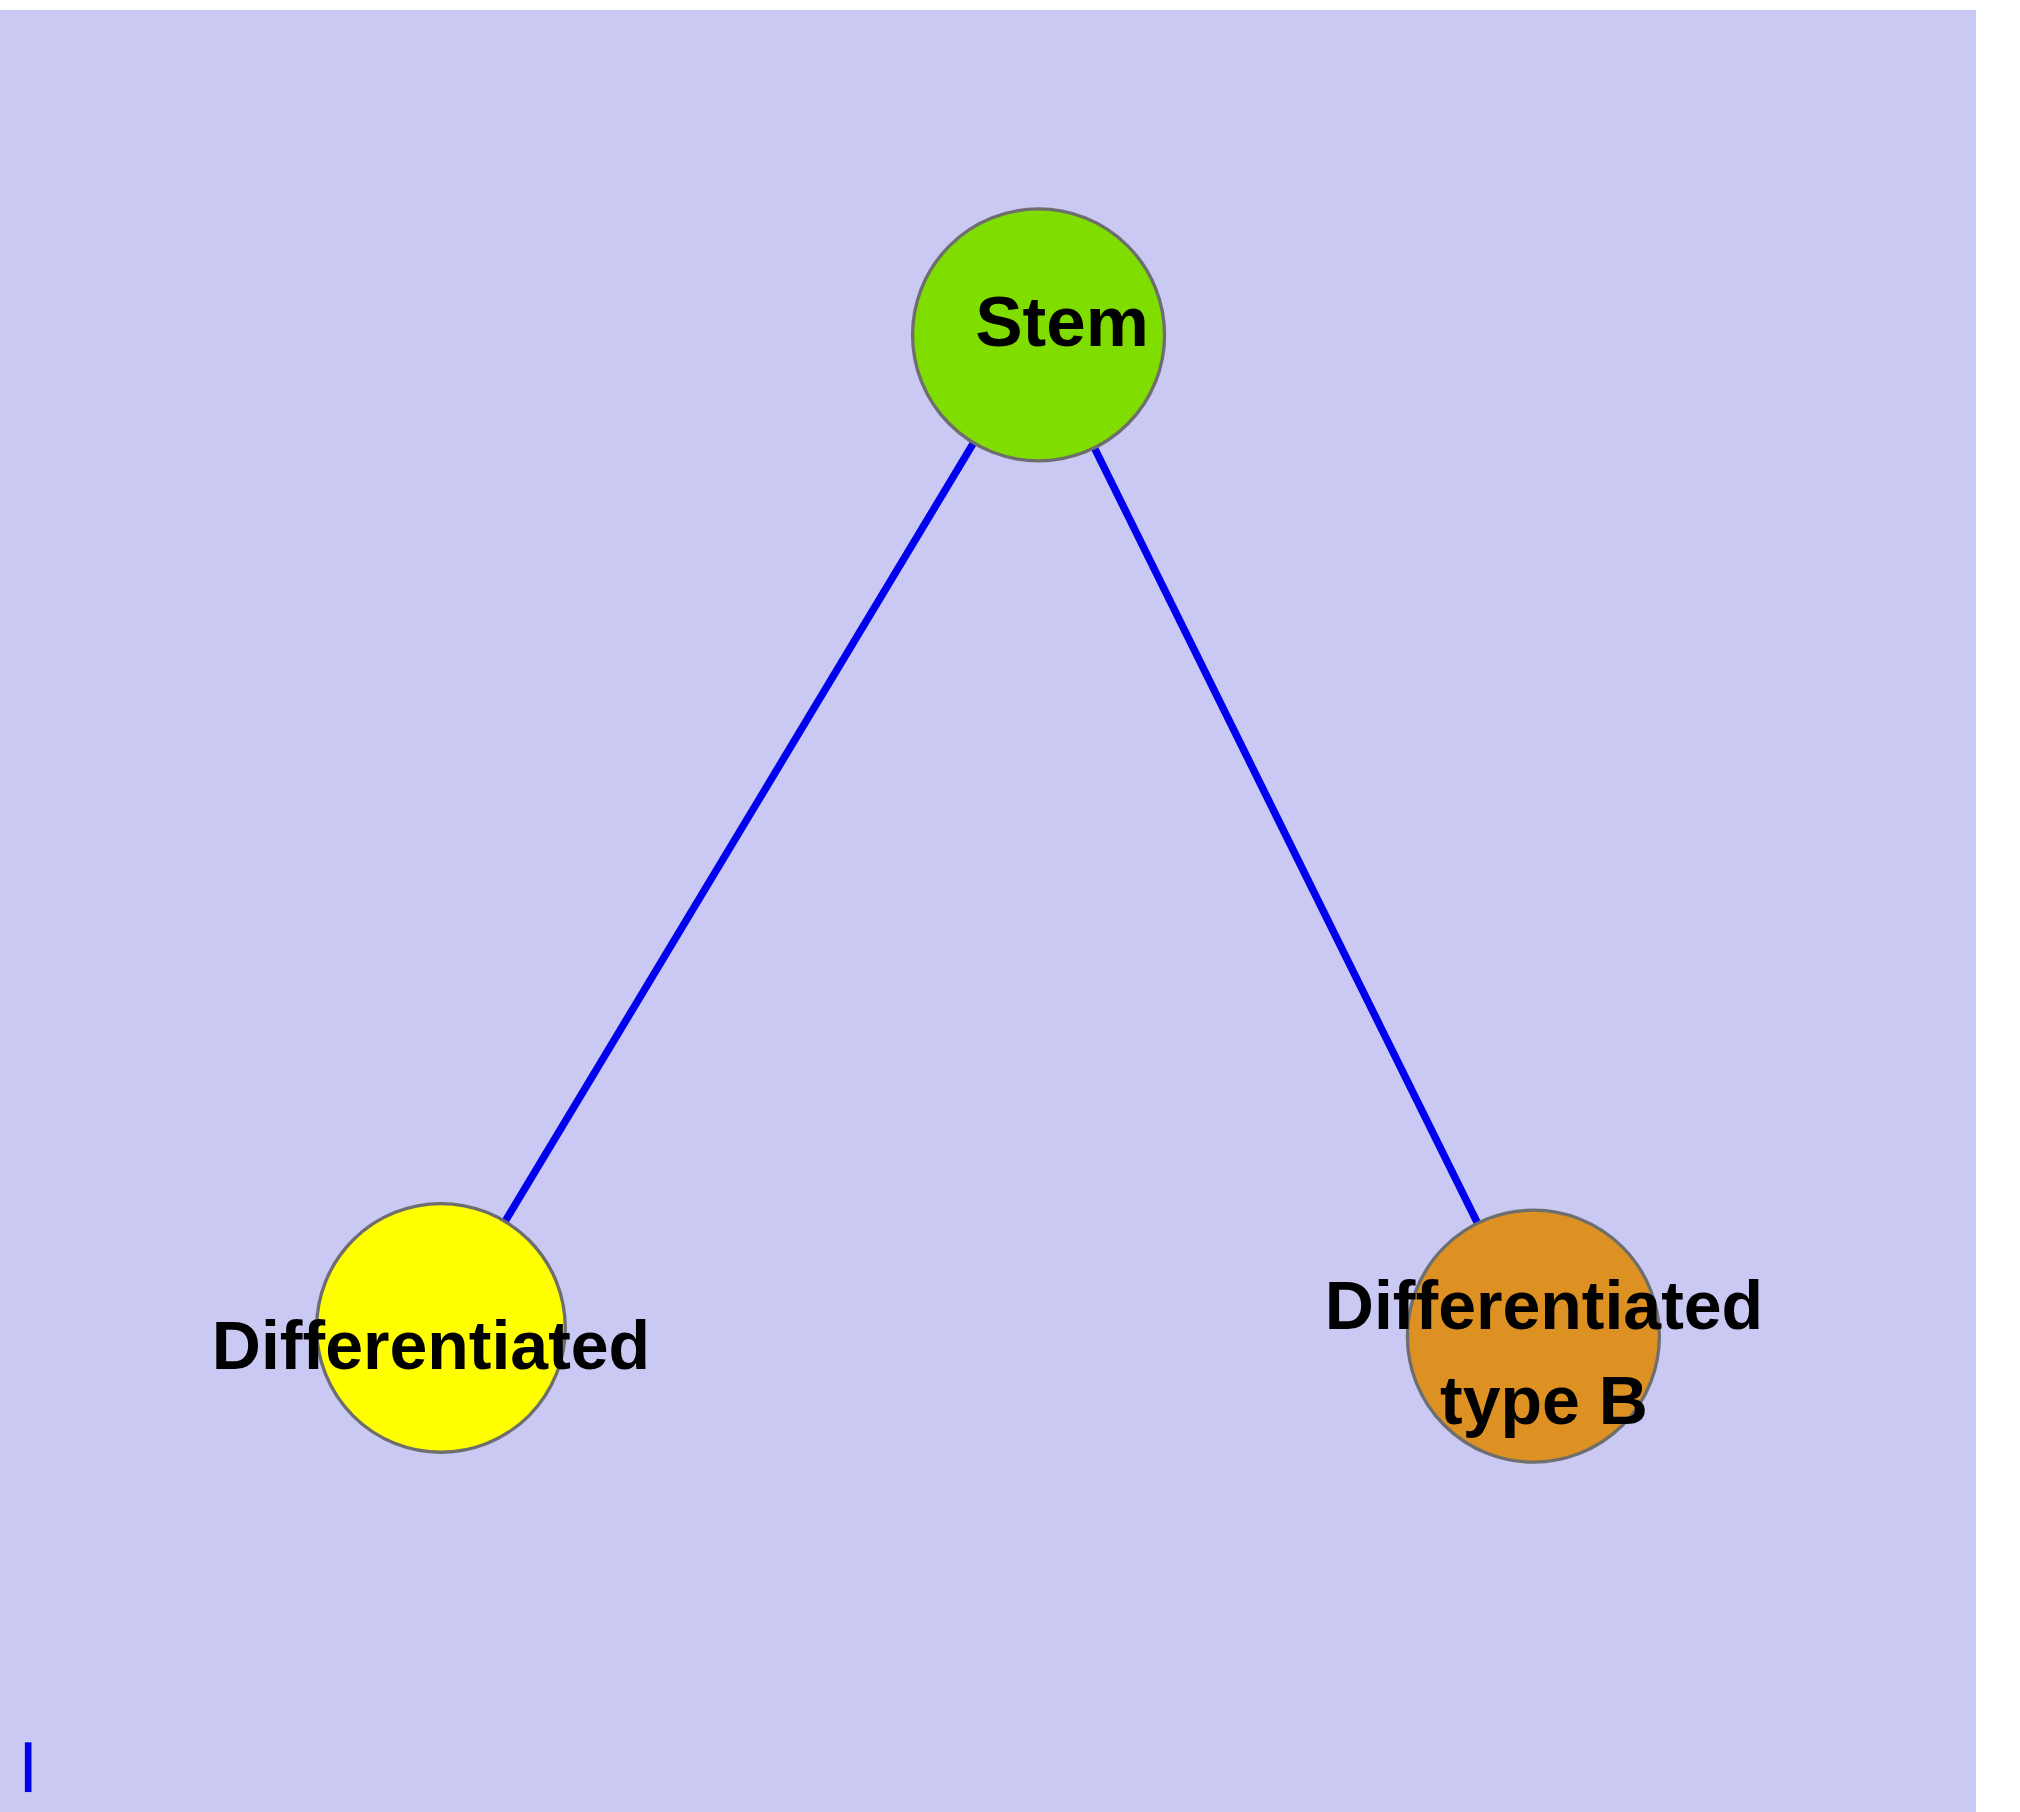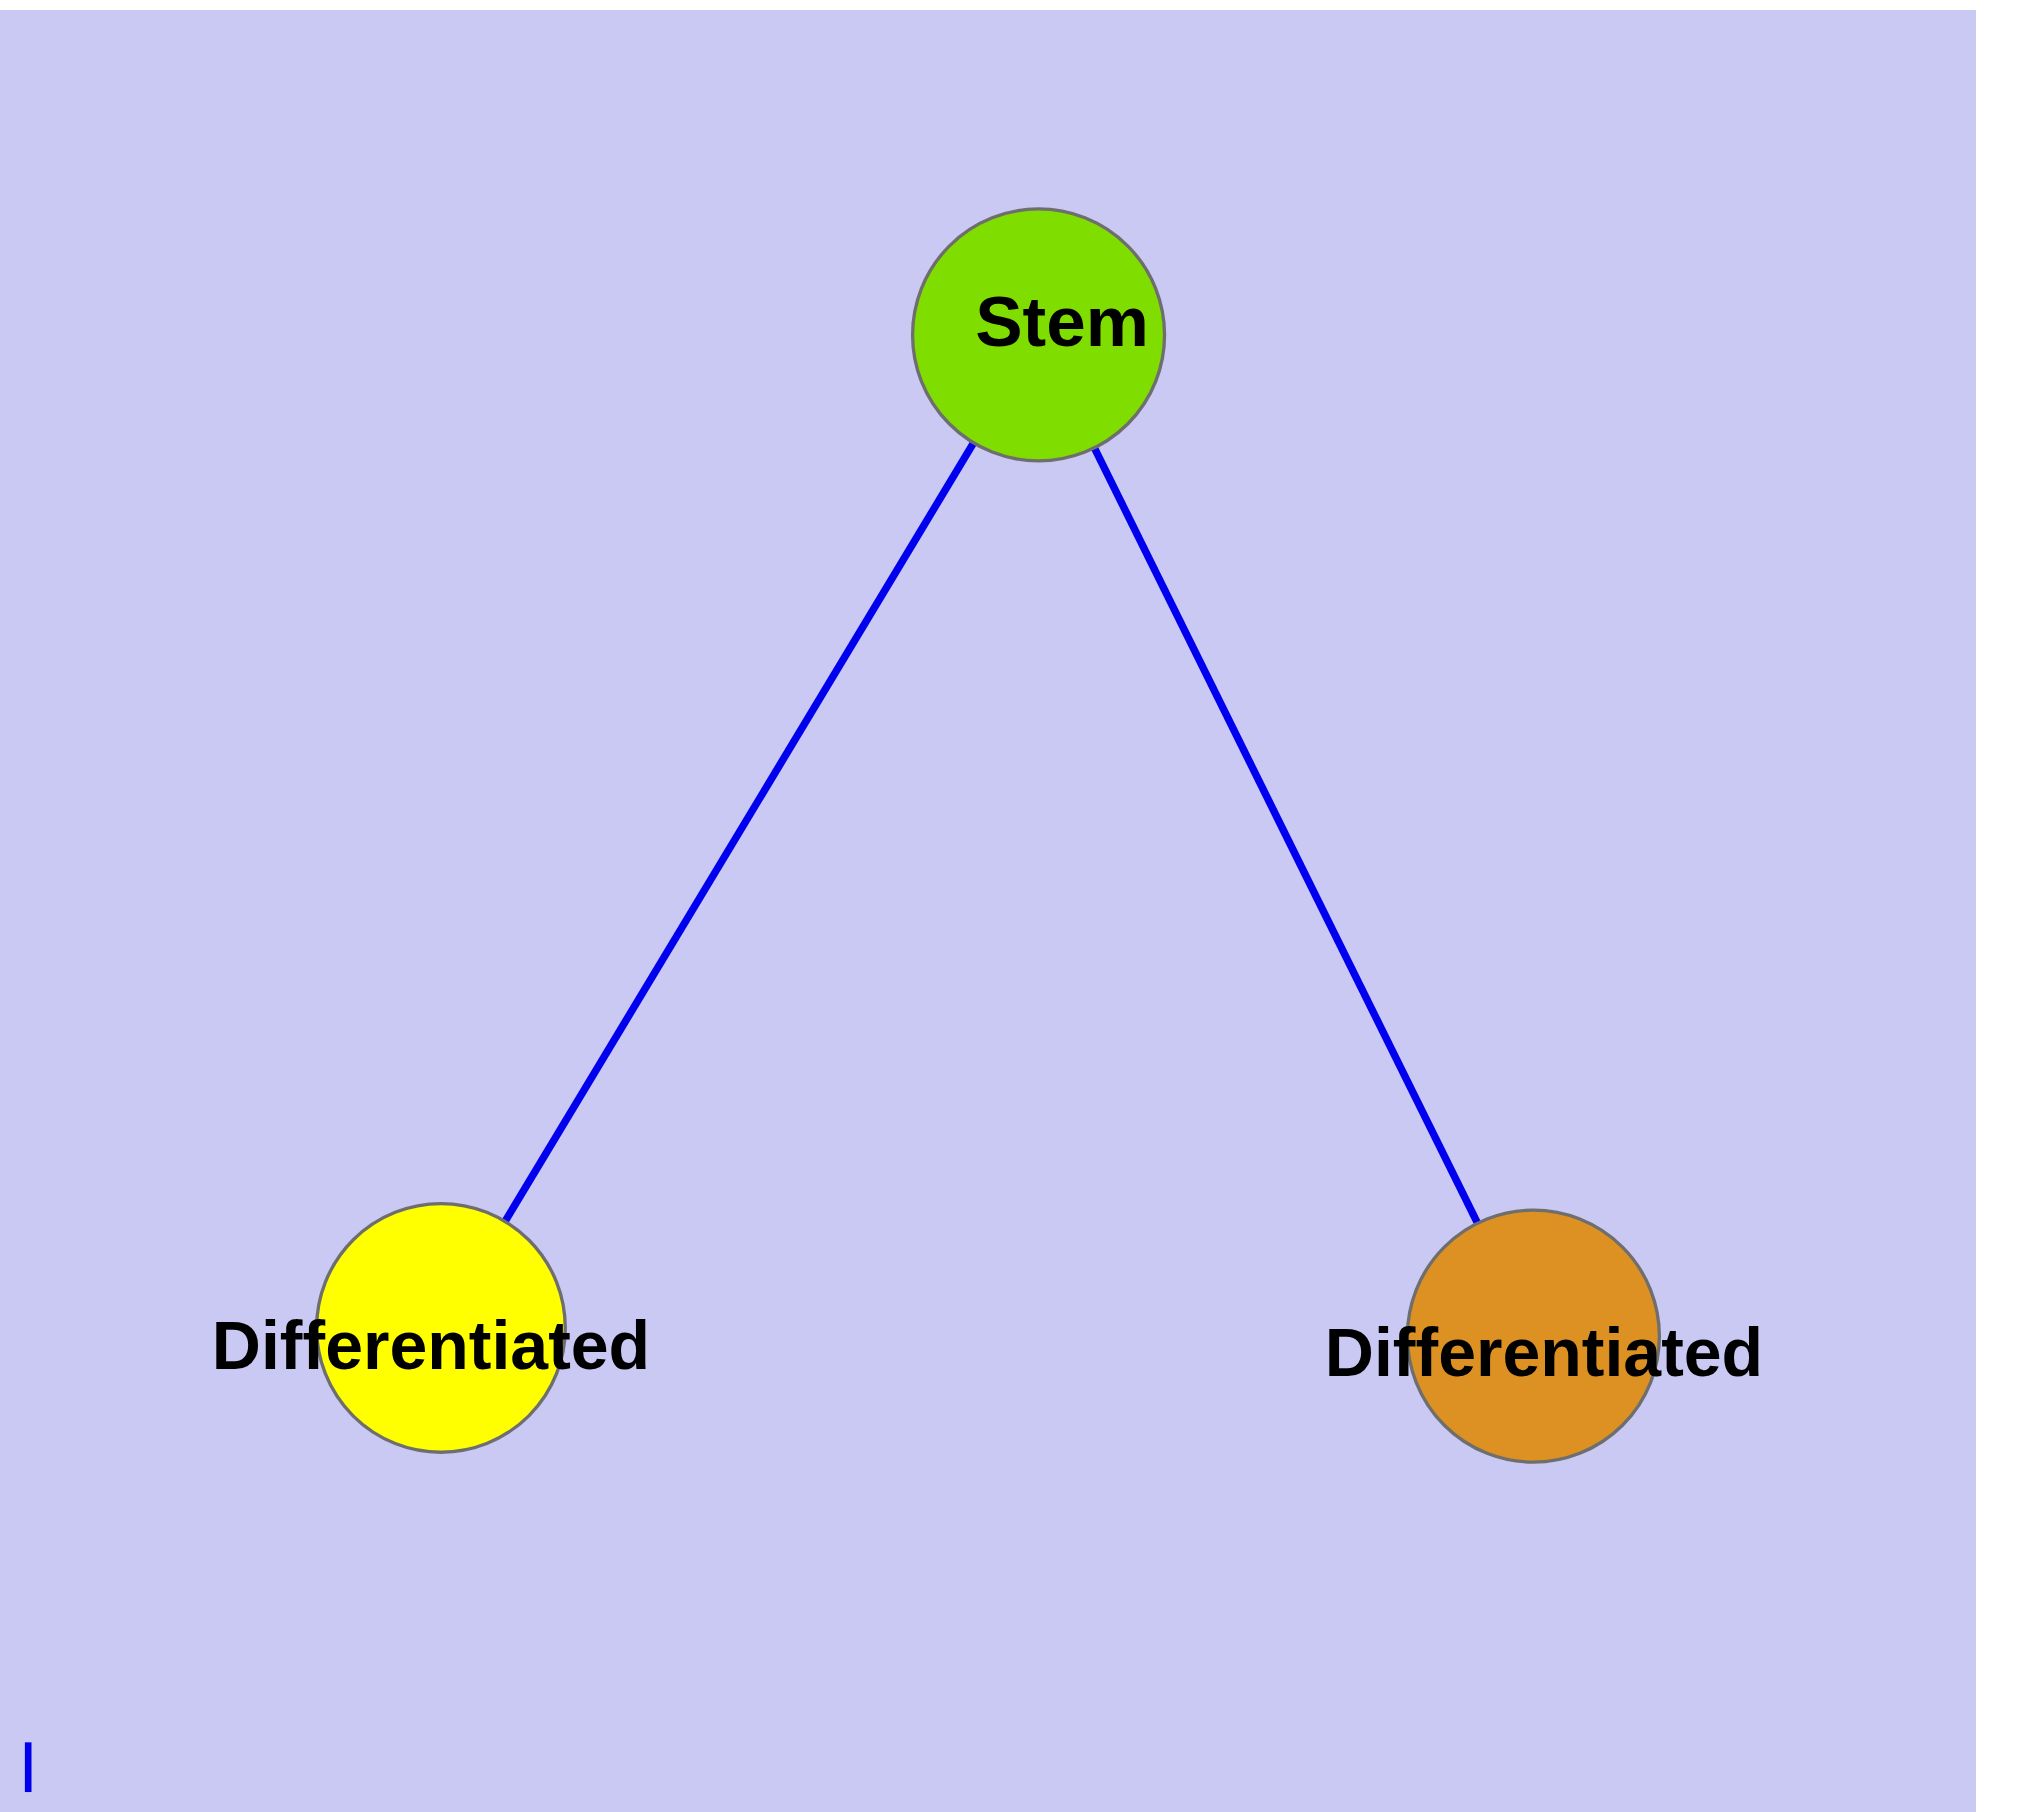--- a/index.html
+++ b/index.html
@@ -85,16 +85,17 @@
   </svg>
 
   <div class="label label-stem">Stem</div>
 
   <div class="label label-type-a">
     <div>Differentiated</div>
   </div>
 
   <div class="label label-type-b">
     <div>Differentiated</div>
+    <div>type B</div>
   </div>
 
 </div>
 
 
 </body></html>

